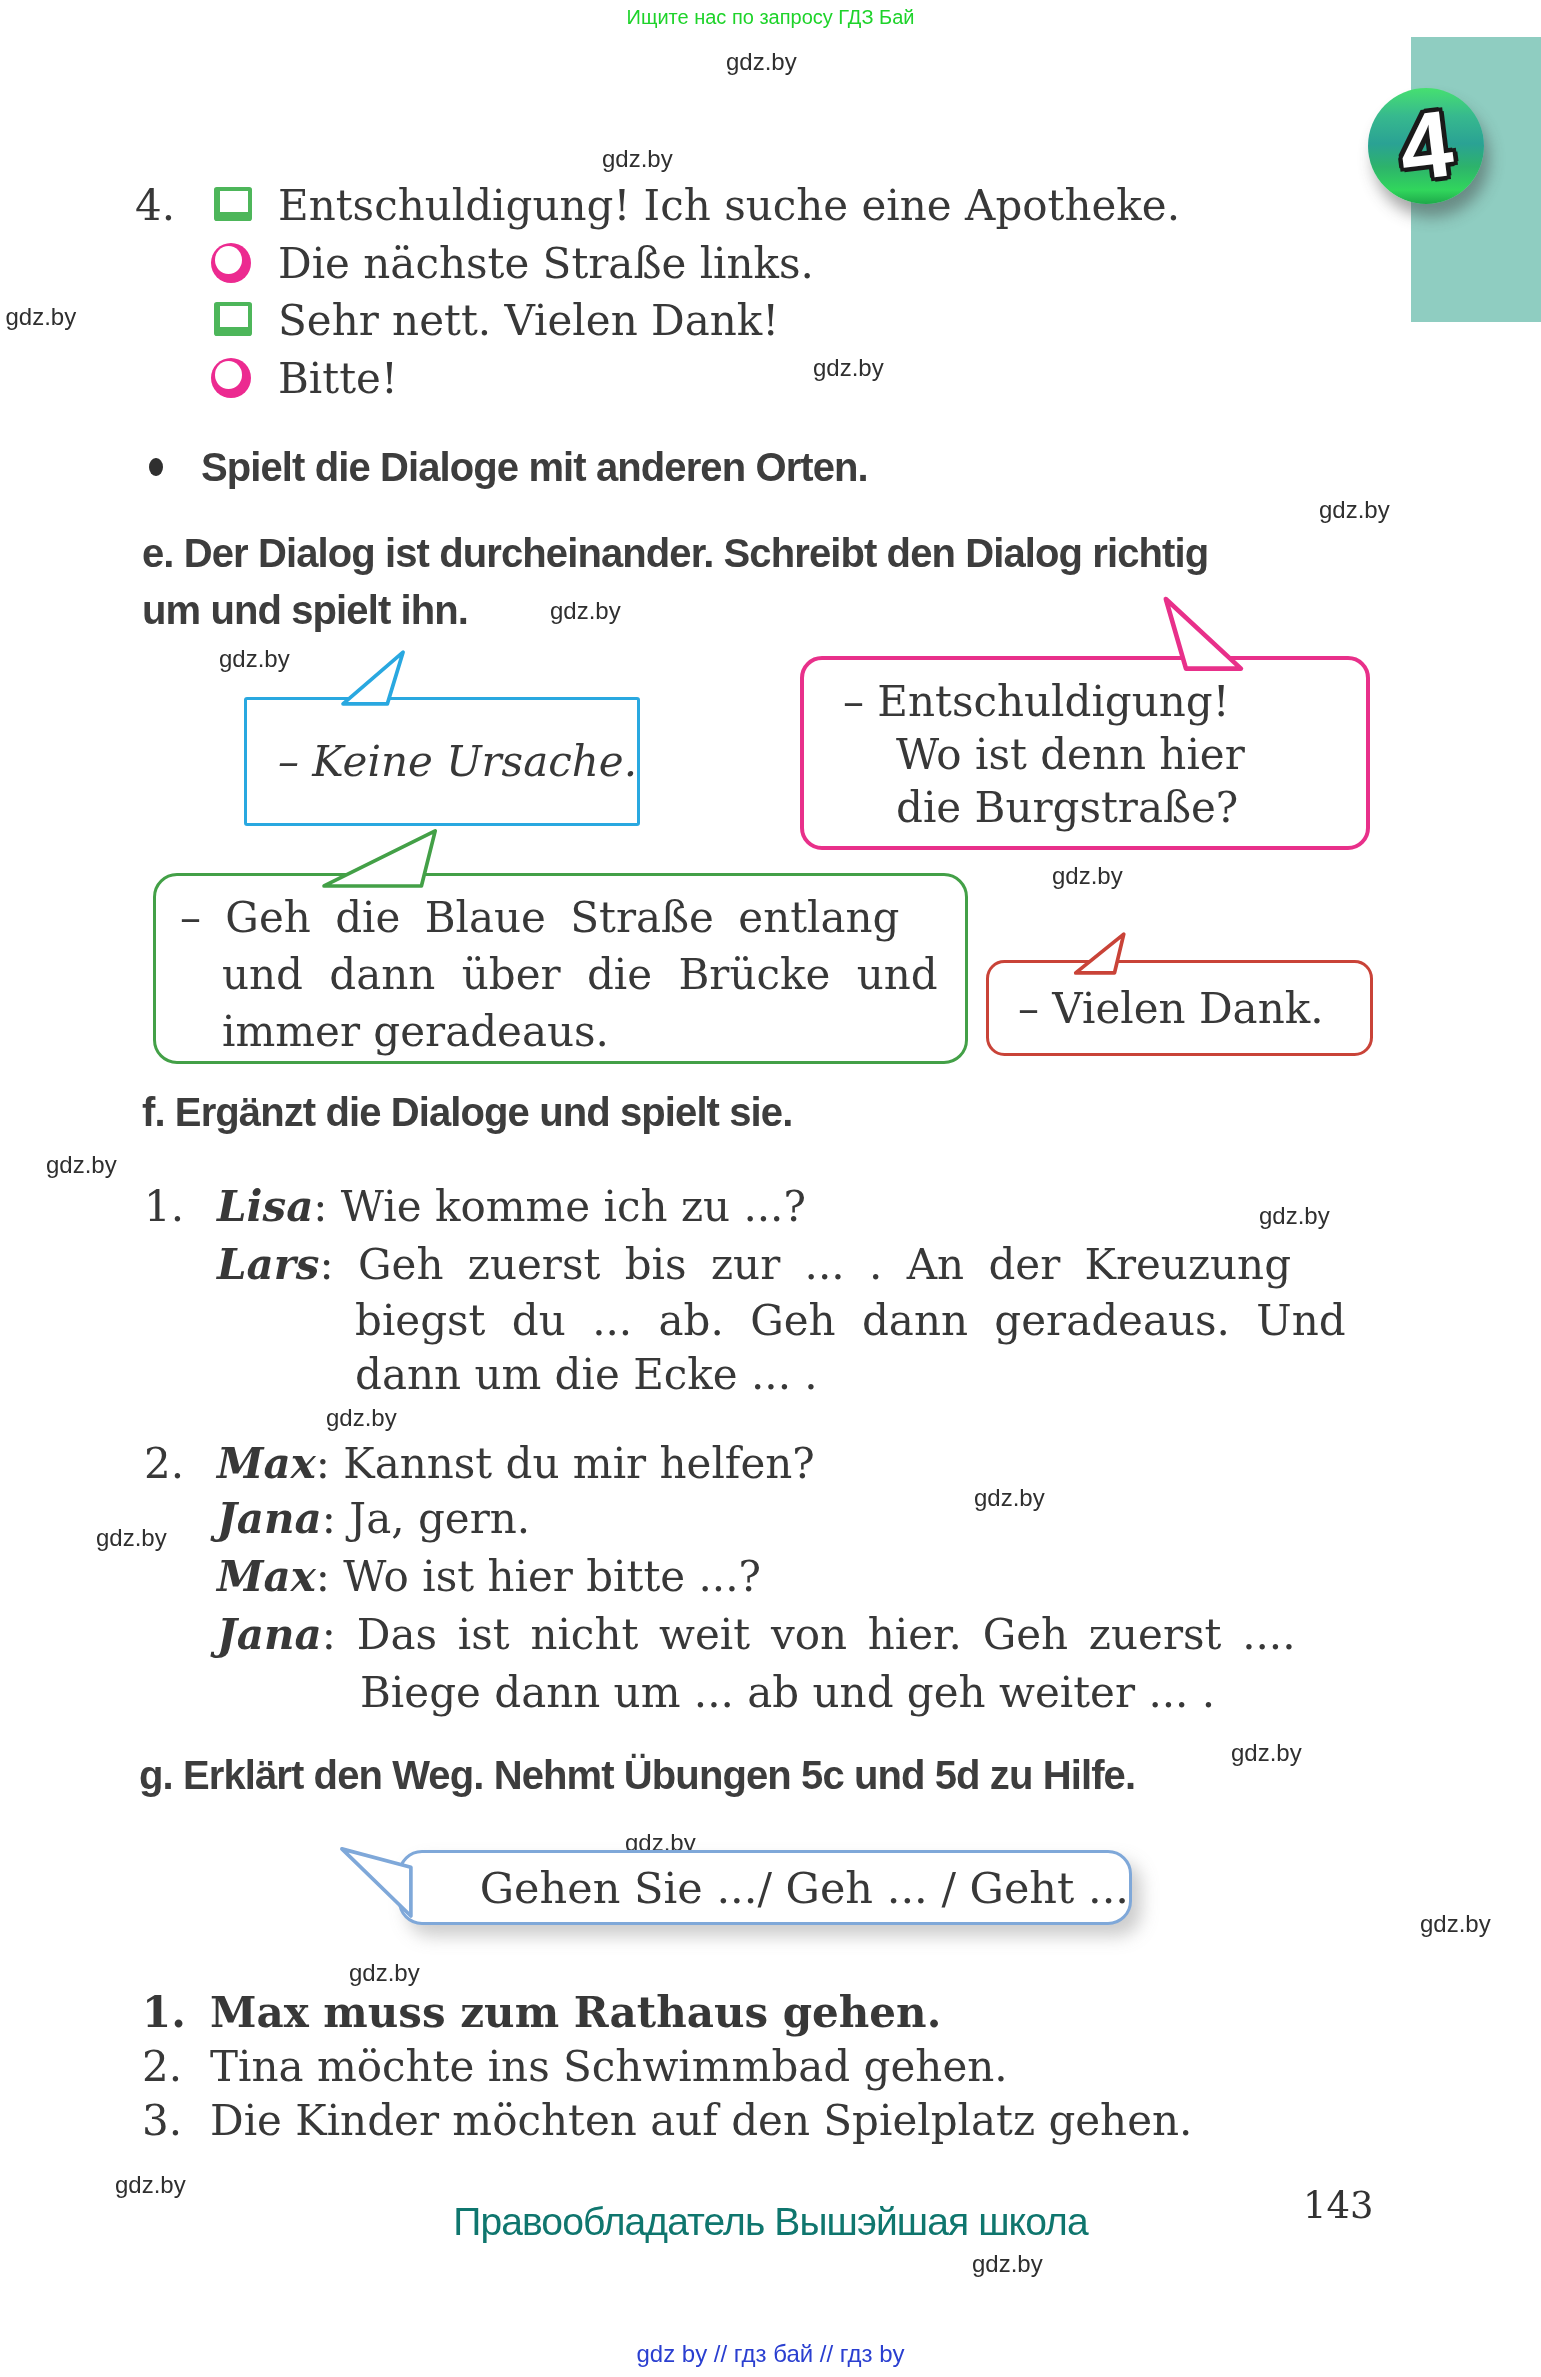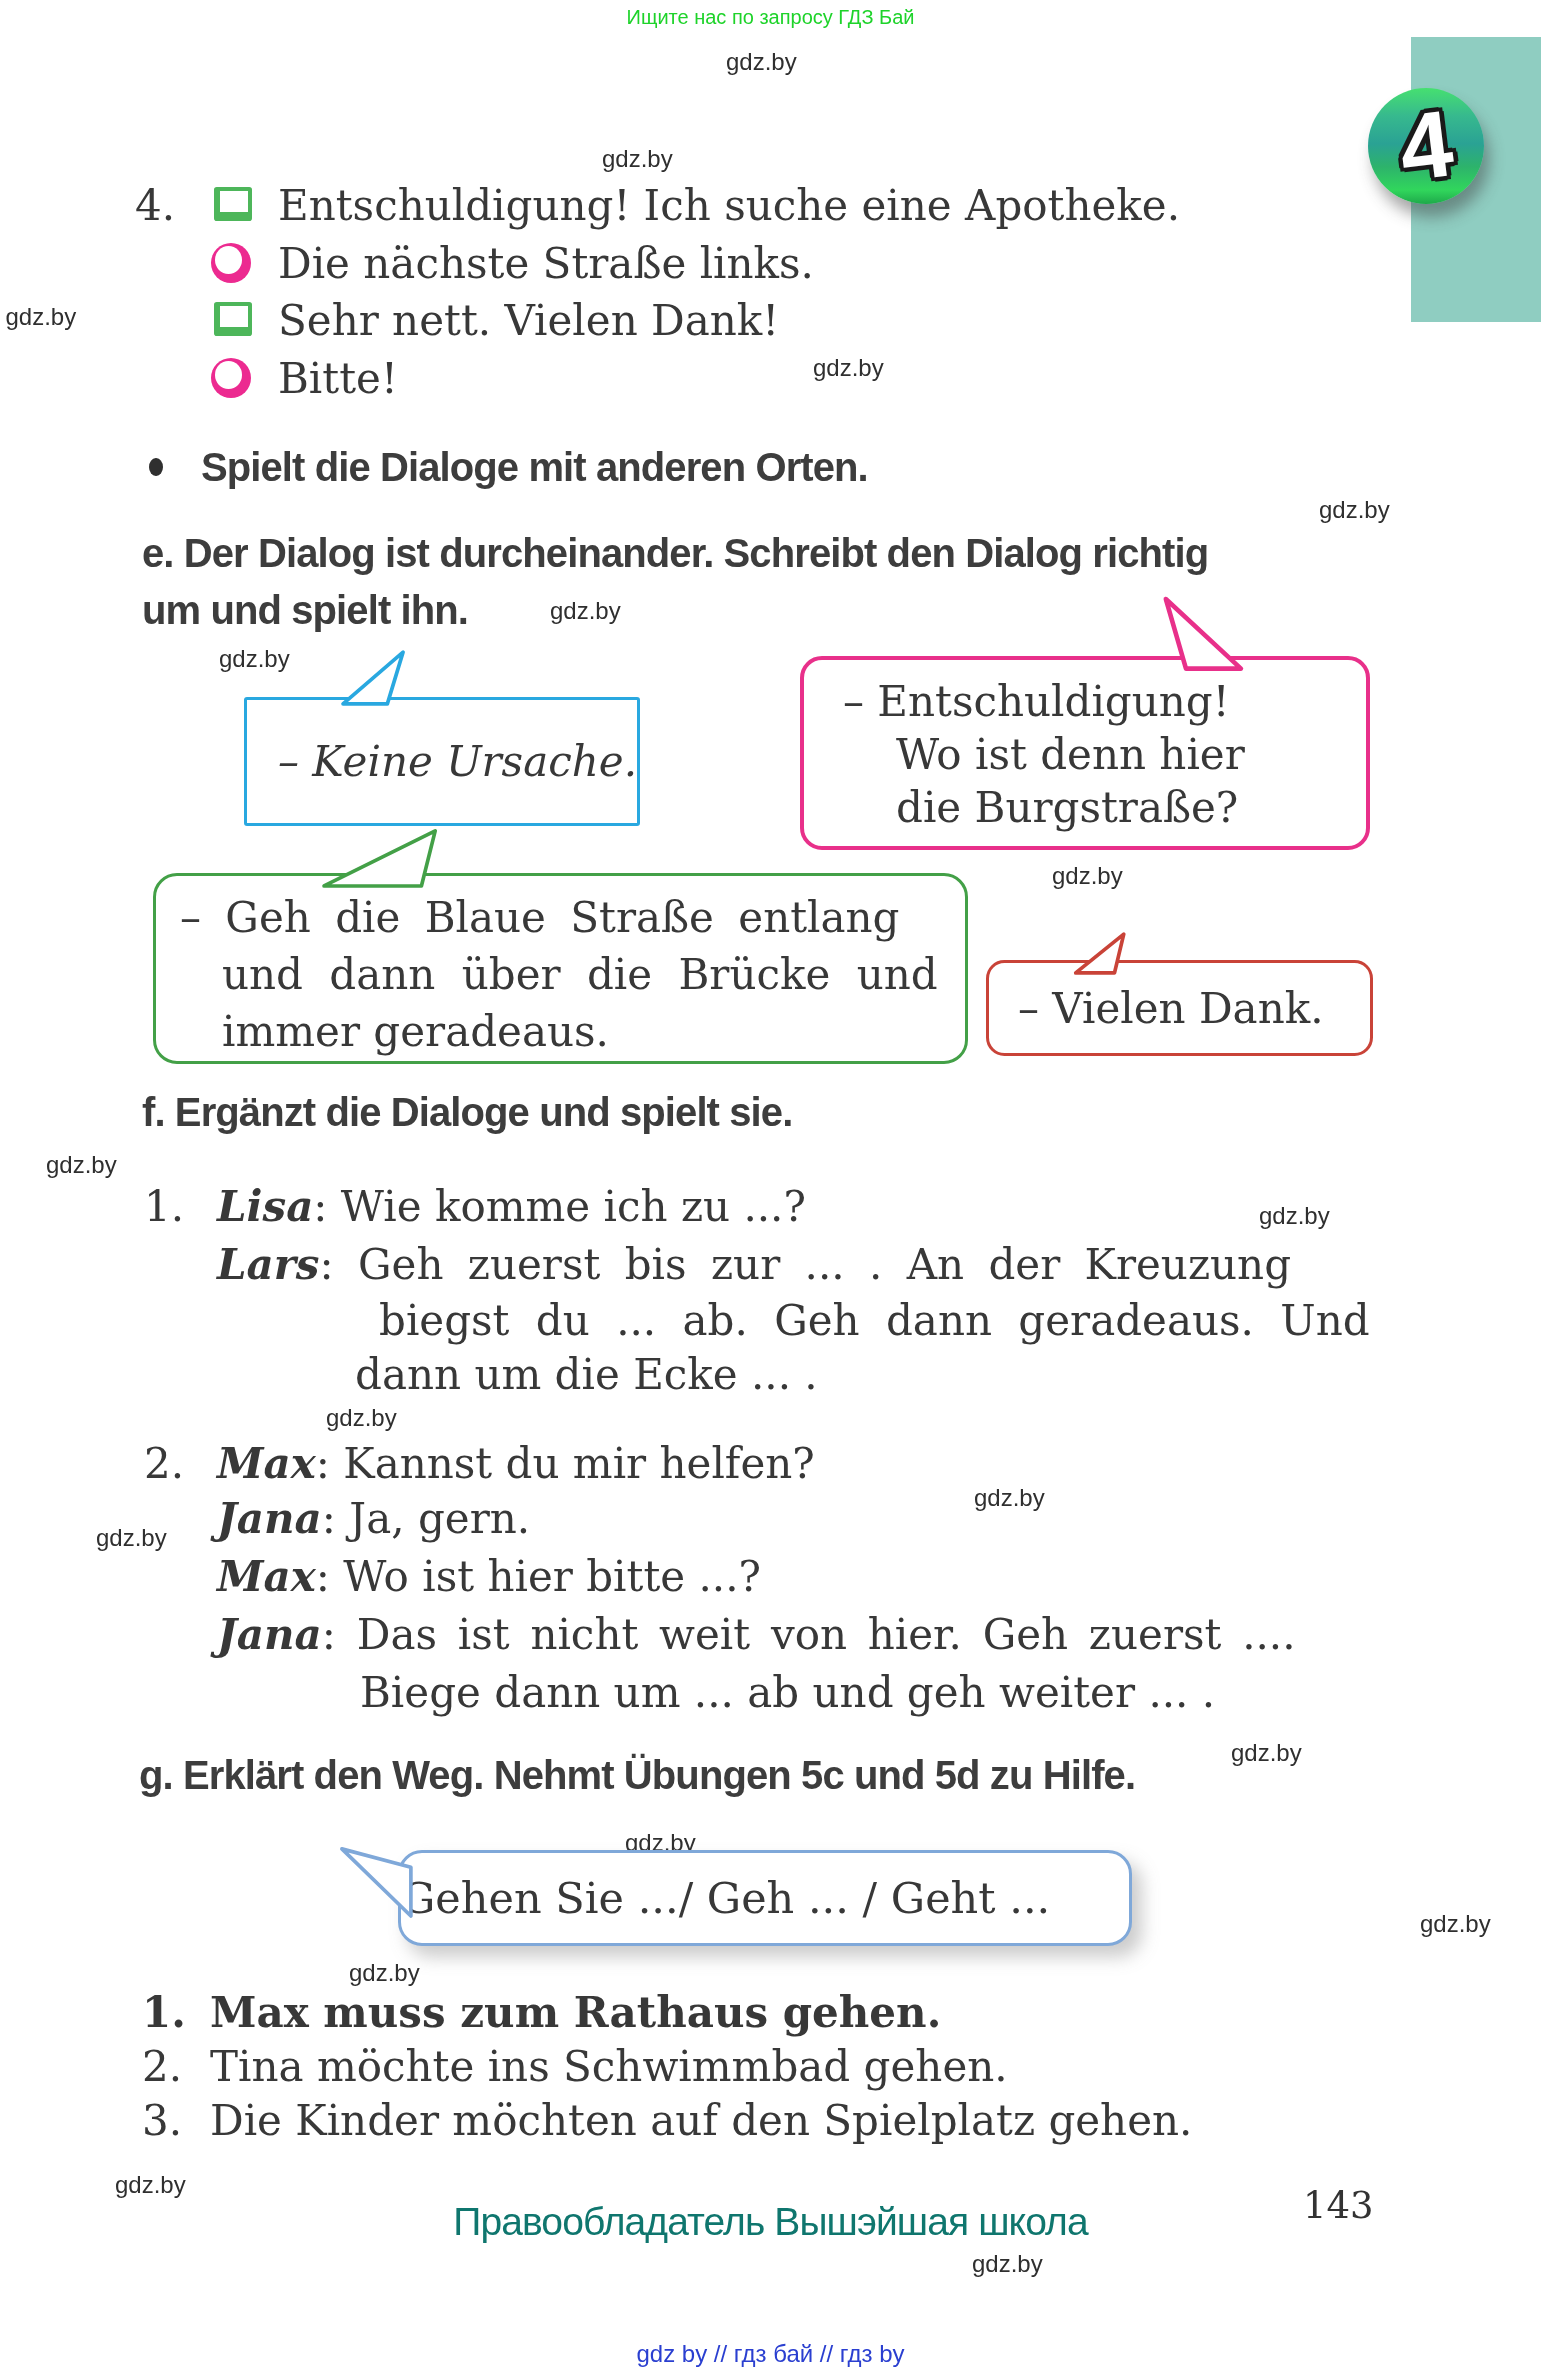--- a/index.html
+++ b/index.html
@@ -27,22 +27,22 @@
             display:flex;align-items:center;padding-left:31px;font-style:italic;}
   .bub-pink{left:800px;top:656px;width:570px;height:194px;border:4.6px solid #e8308a;border-radius:22px;
             padding:14.7px 9.2px 0 92px;line-height:53px;}
   .bub-pink .l1{margin-left:-53px;}
   .bub-green{left:153px;top:873px;width:815px;height:191px;border:3.7px solid #43a047;border-radius:24px;
              padding:13px 18.4px 0 66px;line-height:57px;}
   .bub-green .l1{margin-left:-42px;word-spacing:11px;}
   .bub-green .l2{word-spacing:13px;}
   .bub-red{left:986px;top:960px;width:387px;height:96px;border:3.7px solid #c94338;border-radius:18.4px;
            display:flex;align-items:center;padding-left:29px;}
-  .bub-lblue{left:398px;top:1850px;width:734px;height:96px;border:3.7px solid #7fa8d9;border-radius:24px;
-             display:flex;align-items:center;justify-content:flex-start;
+  .bub-lblue{left:398px;top:1850px;width:734px;height:75px;border:3.7px solid #7fa8d9;border-radius:24px;
+             display:flex;align-items:center;justify-content:flex-end;
              box-shadow:9.2px 11px 16.5px rgba(110,110,110,0.35);}
   .tail{position:absolute;pointer-events:none;}
   
   .teal-rect{position:absolute;left:1411px;top:37px;width:130px;height:285px;background:#8fcdc1;}
   .ball{position:absolute;left:1368px;top:88px;width:116px;height:116px;border-radius:50%;
         background:linear-gradient(180deg,#46e070 0%,#37b98e 24%,#2aa294 48%,#2db36b 68%,#31d65c 88%,#1ea94a 100%);
         box-shadow:5.5px 13px 14.7px rgba(60,60,60,0.45);
         display:flex;align-items:center;justify-content:center;}
   .ball span{font-family:"Liberation Sans",sans-serif;font-weight:bold;font-size:94px;color:#fff;
         transform:rotate(-7deg);
@@ -138,21 +138,21 @@
   </svg>
 
   <div class="abs sansb" style="left:142px;top:1090px;">f. Ergänzt die Dialoge und spielt sie.</div>
 
   <div class="abs serif" style="left:144px;top:1182px;">
     <span class="numcol">1.</span><span class="name">Lisa</span><span>: Wie komme ich zu ...?</span>
   </div>
   <div class="abs serif" style="left:217px;top:1240px;">
     <span class="name">Lars</span><span class="ws12">: Geh zuerst bis zur ... . An der Kreuzung</span>
   </div>
-  <div class="abs serif ws14" style="left:355px;top:1296px;margin-left:24px;">biegst du ... ab. Geh dann geradeaus. Und</div>
+  <div class="abs serif ws14" style="left:355px;top:1296px;">biegst du ... ab. Geh dann geradeaus. Und</div>
   <div class="abs serif" style="left:355px;top:1350px;">dann um die Ecke ... .</div>
 
   <div class="abs serif" style="left:144px;top:1439px;">
     <span class="numcol">2.</span><span class="name">Max</span><span>: Kannst du mir helfen?</span>
   </div>
   <div class="abs serif" style="left:217px;top:1494px;">
     <span class="name">Jana</span><span>: Ja, gern.</span>
   </div>
   <div class="abs serif" style="left:217px;top:1610px;">
     <span class="name">Jana</span><span class="ws8">: Das ist nicht weit von hier. Geh zuerst ....</span>

